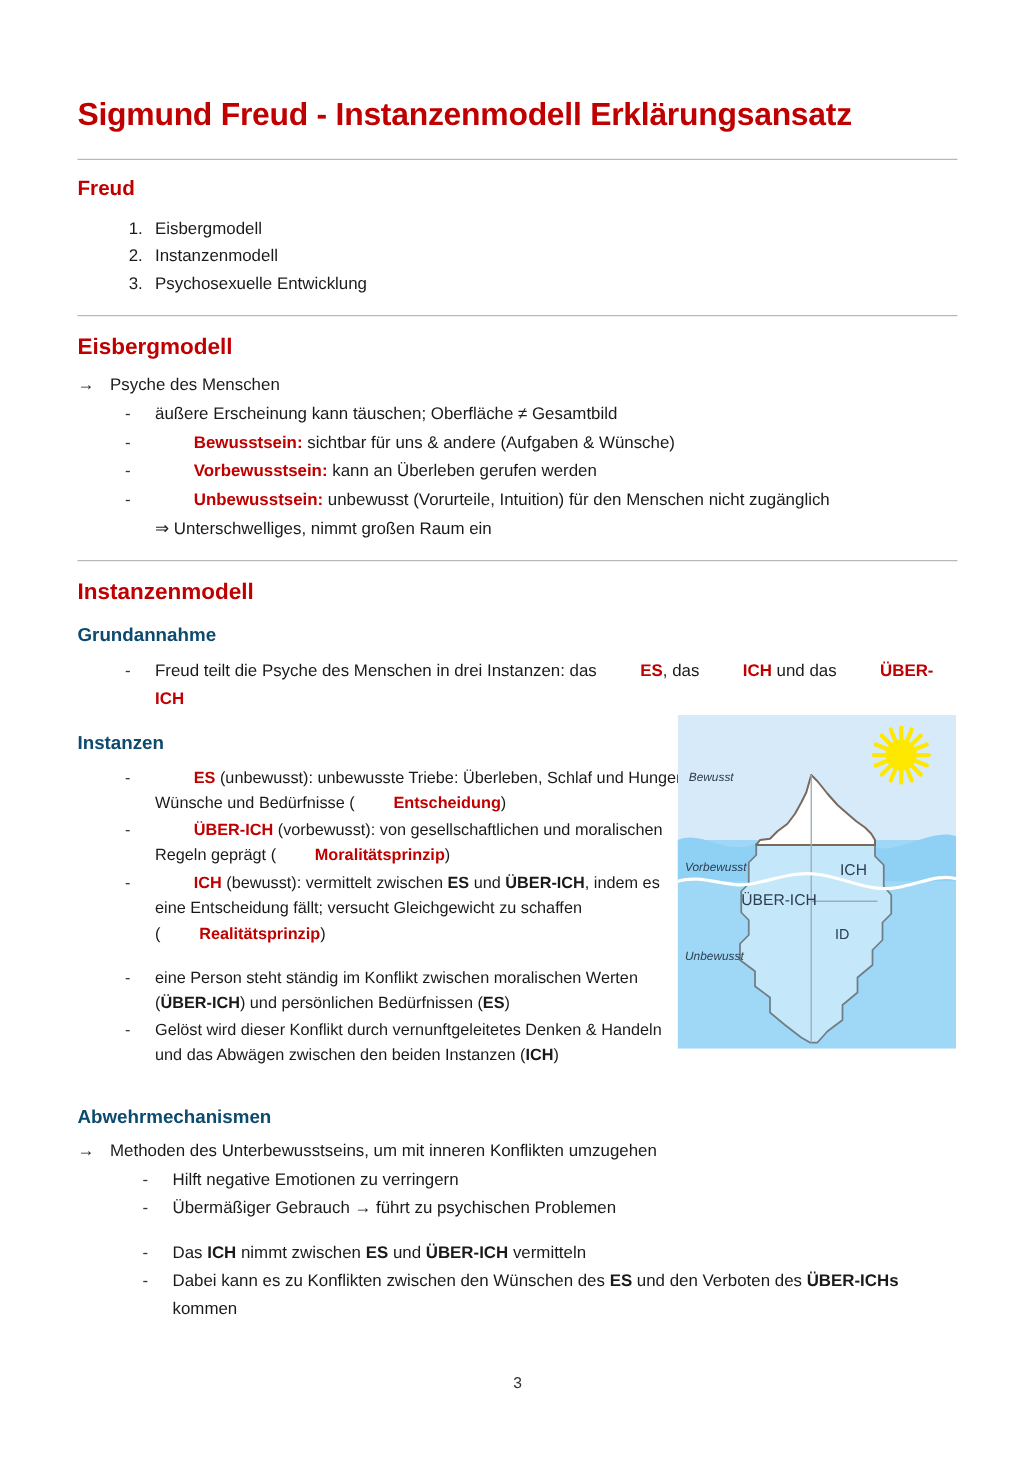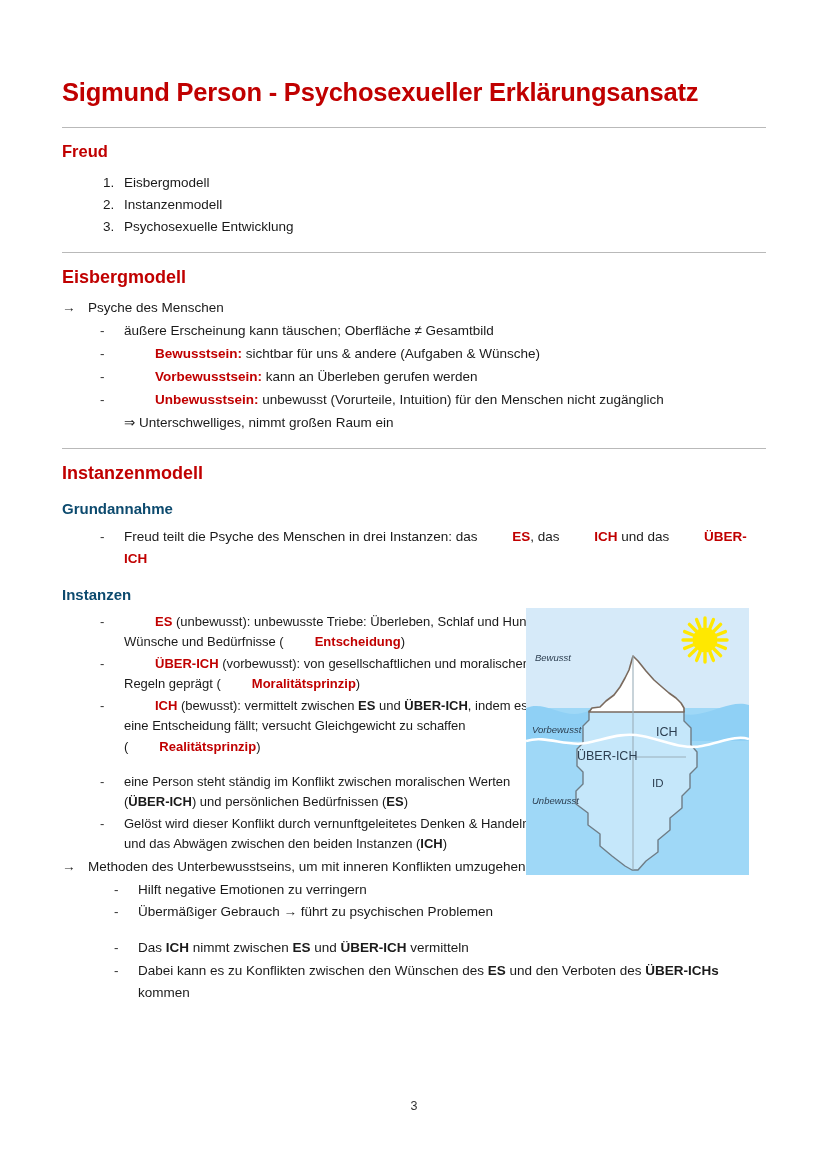--- a/index.html
+++ b/index.html
@@ -134,26 +134,25 @@
     width: 492px;
   }
   .col-text ul.dash-list {
     font-size: 13px;
     line-height: 1.58;
   }
 
   
   .figure {
     position: absolute;
-    left: 526px;
+    left: 542px;
     top: 572px;
     width: 223px;
     height: 267px;
     overflow: hidden;
-    margin-top: 36px;
   }
   .figure svg {
     display: block;
   }
   .fig-label {
     font-family: "Liberation Sans", sans-serif;
   }
 
   
   .page-number {
@@ -166,21 +165,21 @@
     color: #333;
   }
 </style>
 </head>
 <body>
 
 <div class="page">
 
   <div class="content">
 
-    <h1 class="doc-title">Sigmund Person - Psychosexueller Erklärungsansatz</h1>
+    <h1 class="doc-title">Sigmund Freud - Instanzenmodell Erklärungsansatz</h1>
 
     <hr class="rule">
 
     <h2 class="section-title small">Freud</h2>
 
     <ol class="num-list">
       <li>Eisbergmodell</li>
       <li>Instanzenmodell</li>
       <li>Psychosexuelle Entwicklung</li>
     </ol>
@@ -257,20 +256,21 @@
           </li>
           <li>
             <span class="marker">-</span>
             <span class="txt"><span>Gelöst wird dieser Konflikt durch vernunftgeleitetes Denken &amp; Handeln und das Abwägen zwischen den beiden Instanzen (</span><span class="bk">ICH</span><span>)</span></span>
           </li>
         </ul>
 
       </div>
     </div>
 
+    <h3 class="sub-title" style="margin-top:30px;">Abwehrmechanismen</h3>
 
     <div class="arrow-row">
       <span class="marker">→</span>
       <span>Methoden des Unterbewusstseins, um mit inneren Konflikten umzugehen</span>
     </div>
 
     <ul class="dash-list indent-deep">
       <li>
         <span class="marker">-</span>
         <span class="txt">Hilft negative Emotionen zu verringern</span>

